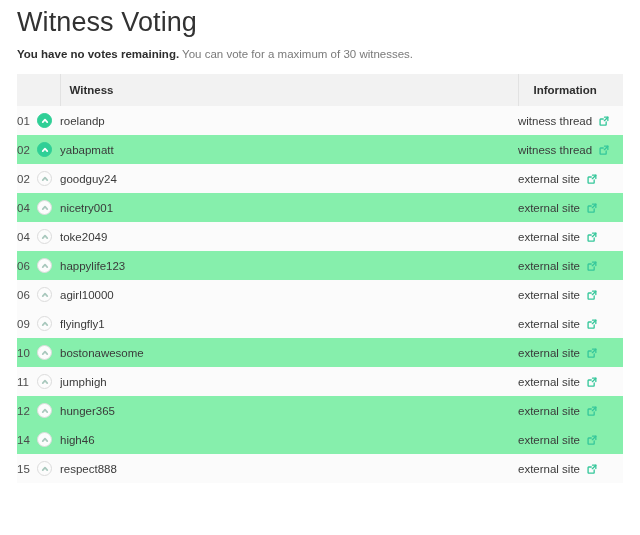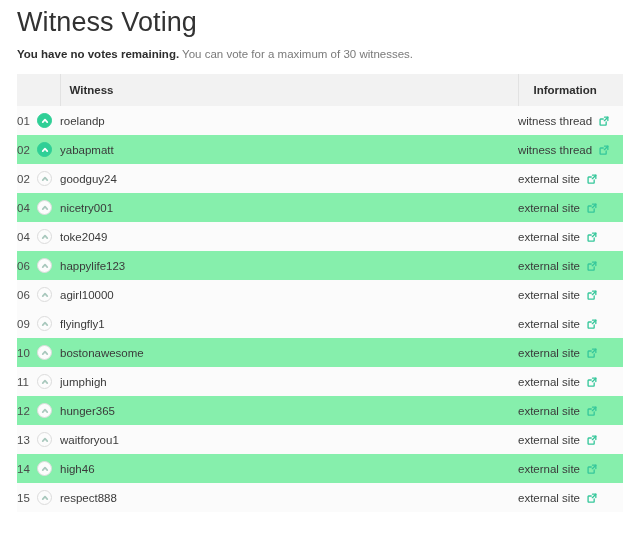--- a/index.html
+++ b/index.html
@@ -468,45 +468,20 @@
               <span>external site</span>
               <span class="ext-icon">
                 <svg viewBox="0 0 12 12" aria-hidden="true">
                   <polyline points="6.6,1.4 10.6,1.4 10.6,5.4"></polyline>
                   <line x1="10.6" y1="1.4" x2="6.4" y2="5.6"></line>
                   <path d="M8.6 7.1v3.2a0.6 0.6 0 0 1 -0.6 0.6H1.9a0.6 0.6 0 0 1 -0.6 -0.6V4.2a0.6 0.6 0 0 1 0.6 -0.6h3.2"></path>
                 </svg>
               </span>
             </a></td>
         </tr>
-        <tr class="odd">
-          <td class="cell-rank">
-            <div class="rank-wrap">
-              <span class="rank-num">13</span>
-              <span class="vote-btn unvoted">
-                <span>
-                  <svg viewBox="0 0 10 10" aria-hidden="true">
-                    <polyline points="2.2,6.4 5,3.4 7.8,6.4"></polyline>
-                  </svg>
-                </span>
-              </span>
-            </div>
-          </td>
-          <td class="cell-name">waitforyou1</td>
-          <td class="cell-info"><a class="info-link">
-              <span>external site</span>
-              <span class="ext-icon">
-                <svg viewBox="0 0 12 12" aria-hidden="true">
-                  <polyline points="6.6,1.4 10.6,1.4 10.6,5.4"></polyline>
-                  <line x1="10.6" y1="1.4" x2="6.4" y2="5.6"></line>
-                  <path d="M8.6 7.1v3.2a0.6 0.6 0 0 1 -0.6 0.6H1.9a0.6 0.6 0 0 1 -0.6 -0.6V4.2a0.6 0.6 0 0 1 0.6 -0.6h3.2"></path>
-                </svg>
-              </span>
-            </a></td>
-        </tr>
         <tr class="even">
           <td class="cell-rank">
             <div class="rank-wrap">
               <span class="rank-num">14</span>
               <span class="vote-btn unvoted">
                 <span>
                   <svg viewBox="0 0 10 10" aria-hidden="true">
                     <polyline points="2.2,6.4 5,3.4 7.8,6.4"></polyline>
                   </svg>
                 </span>

